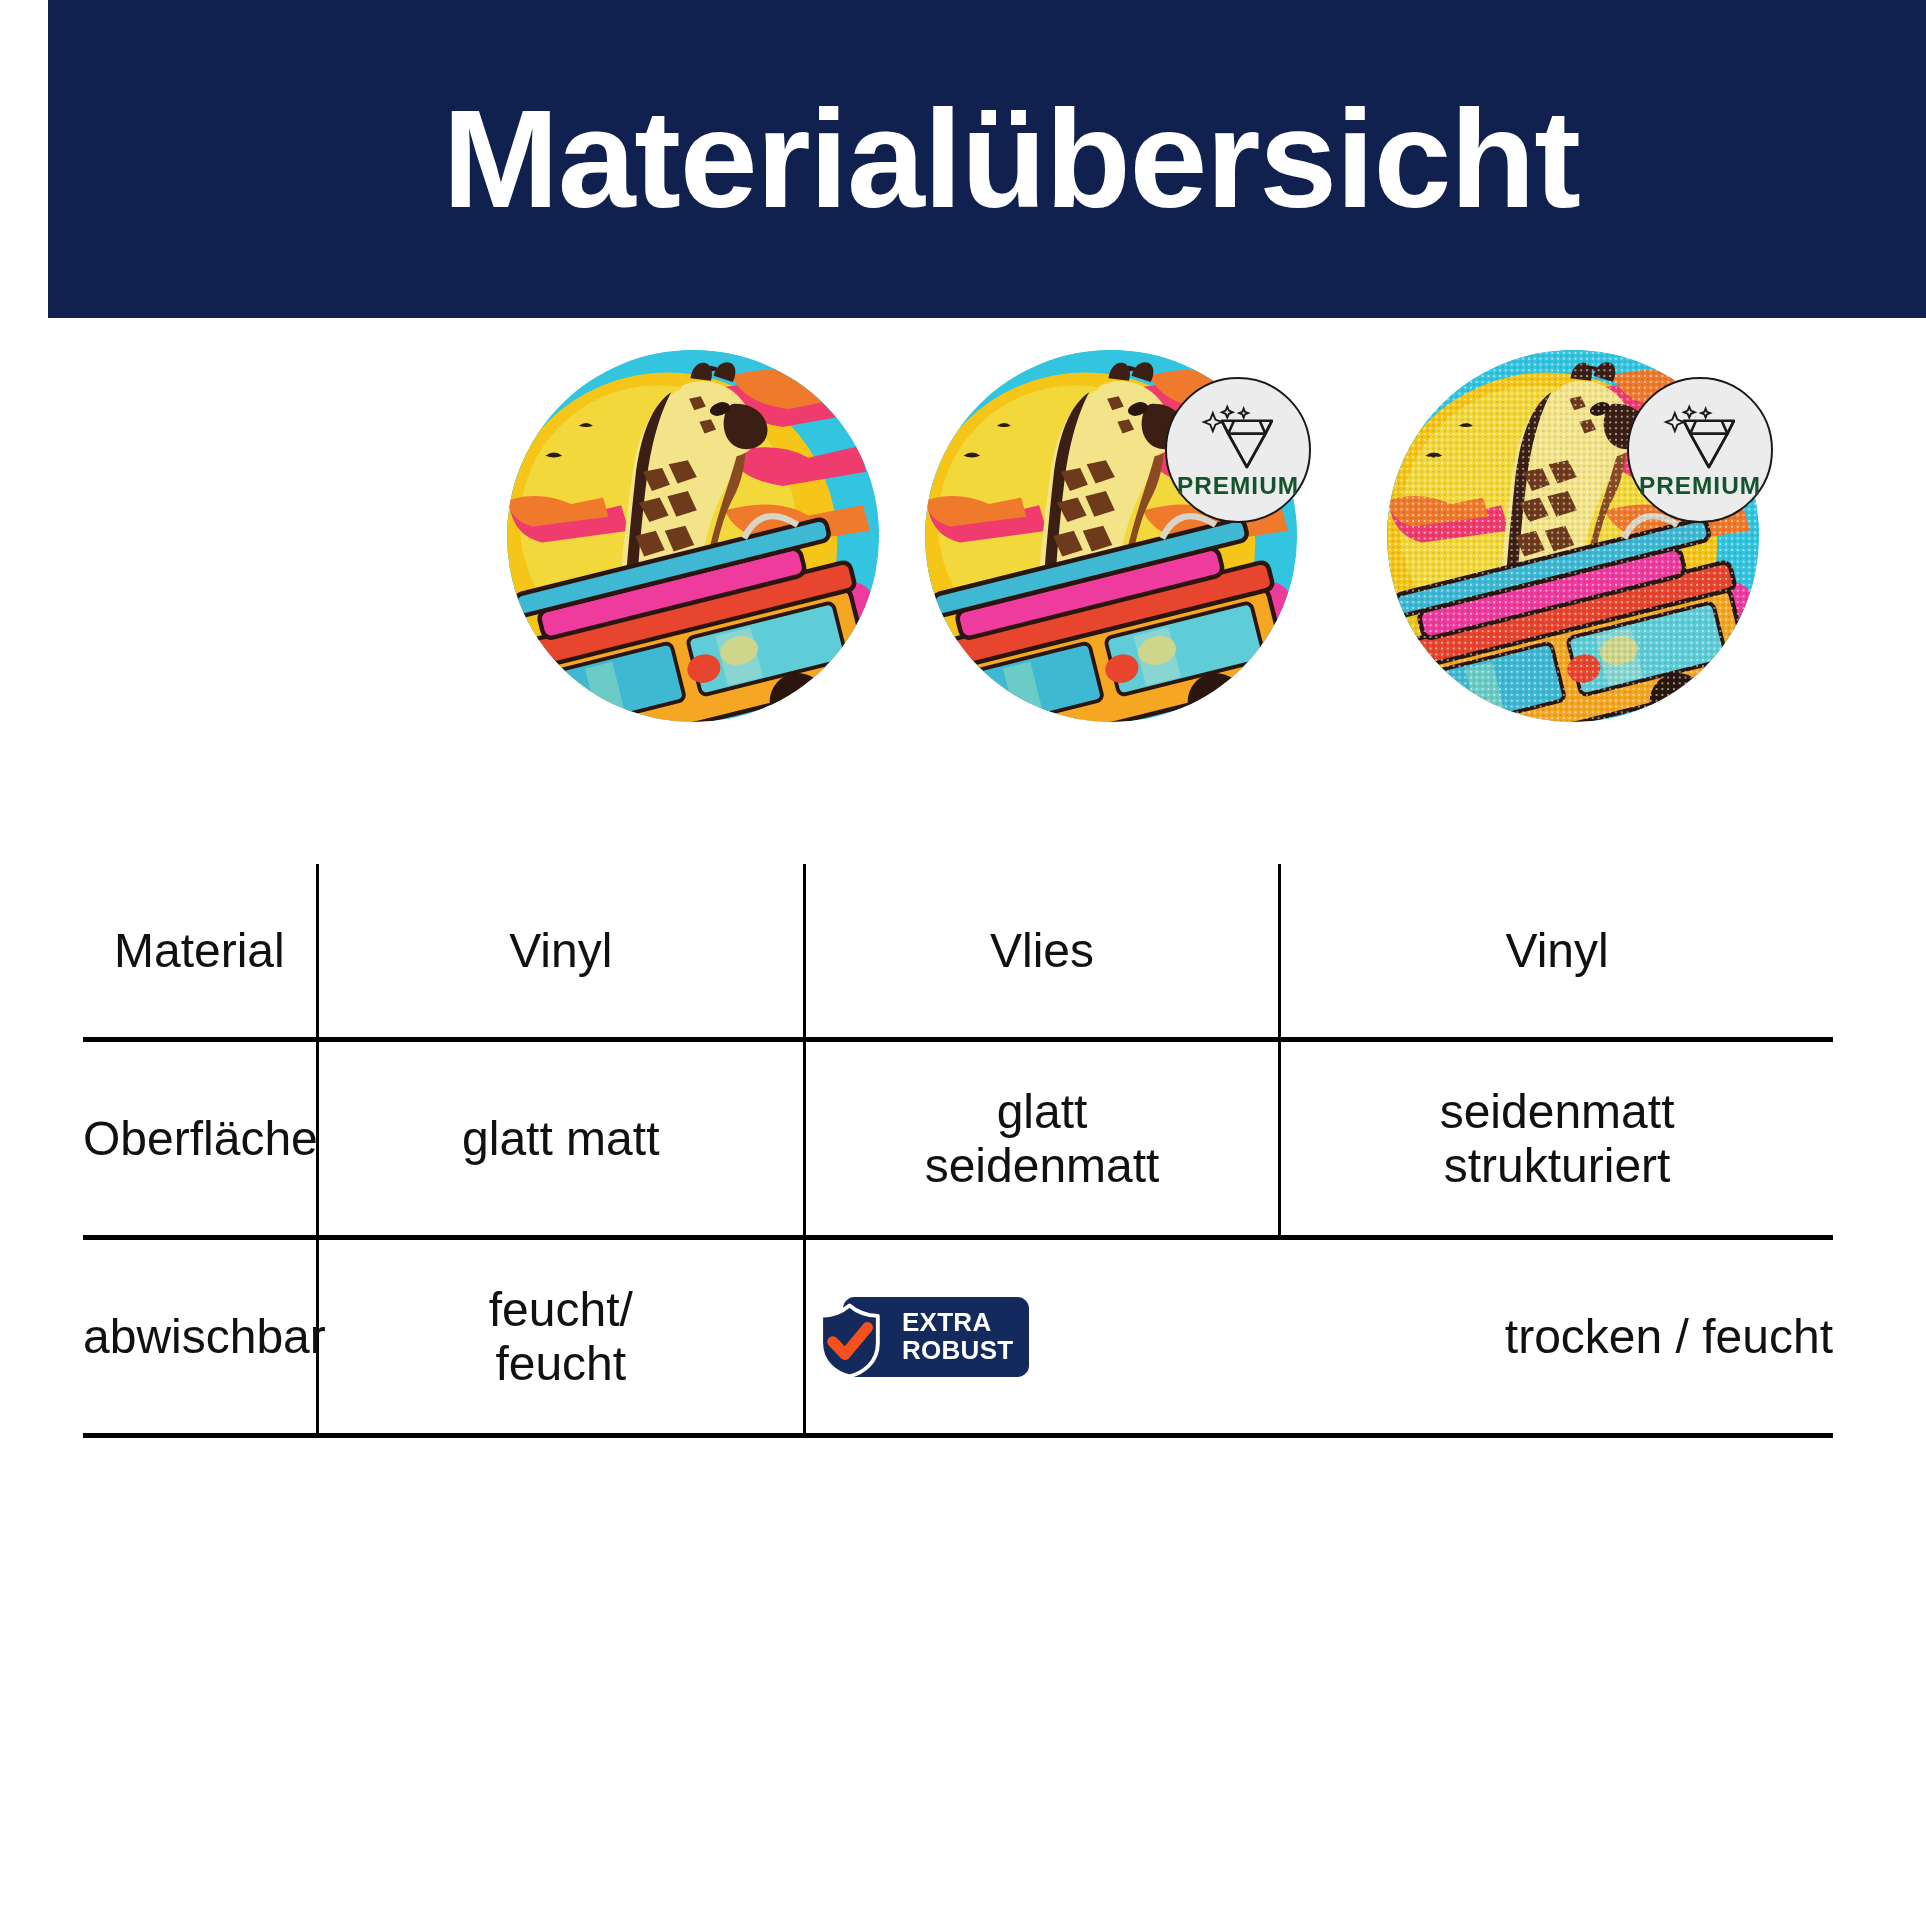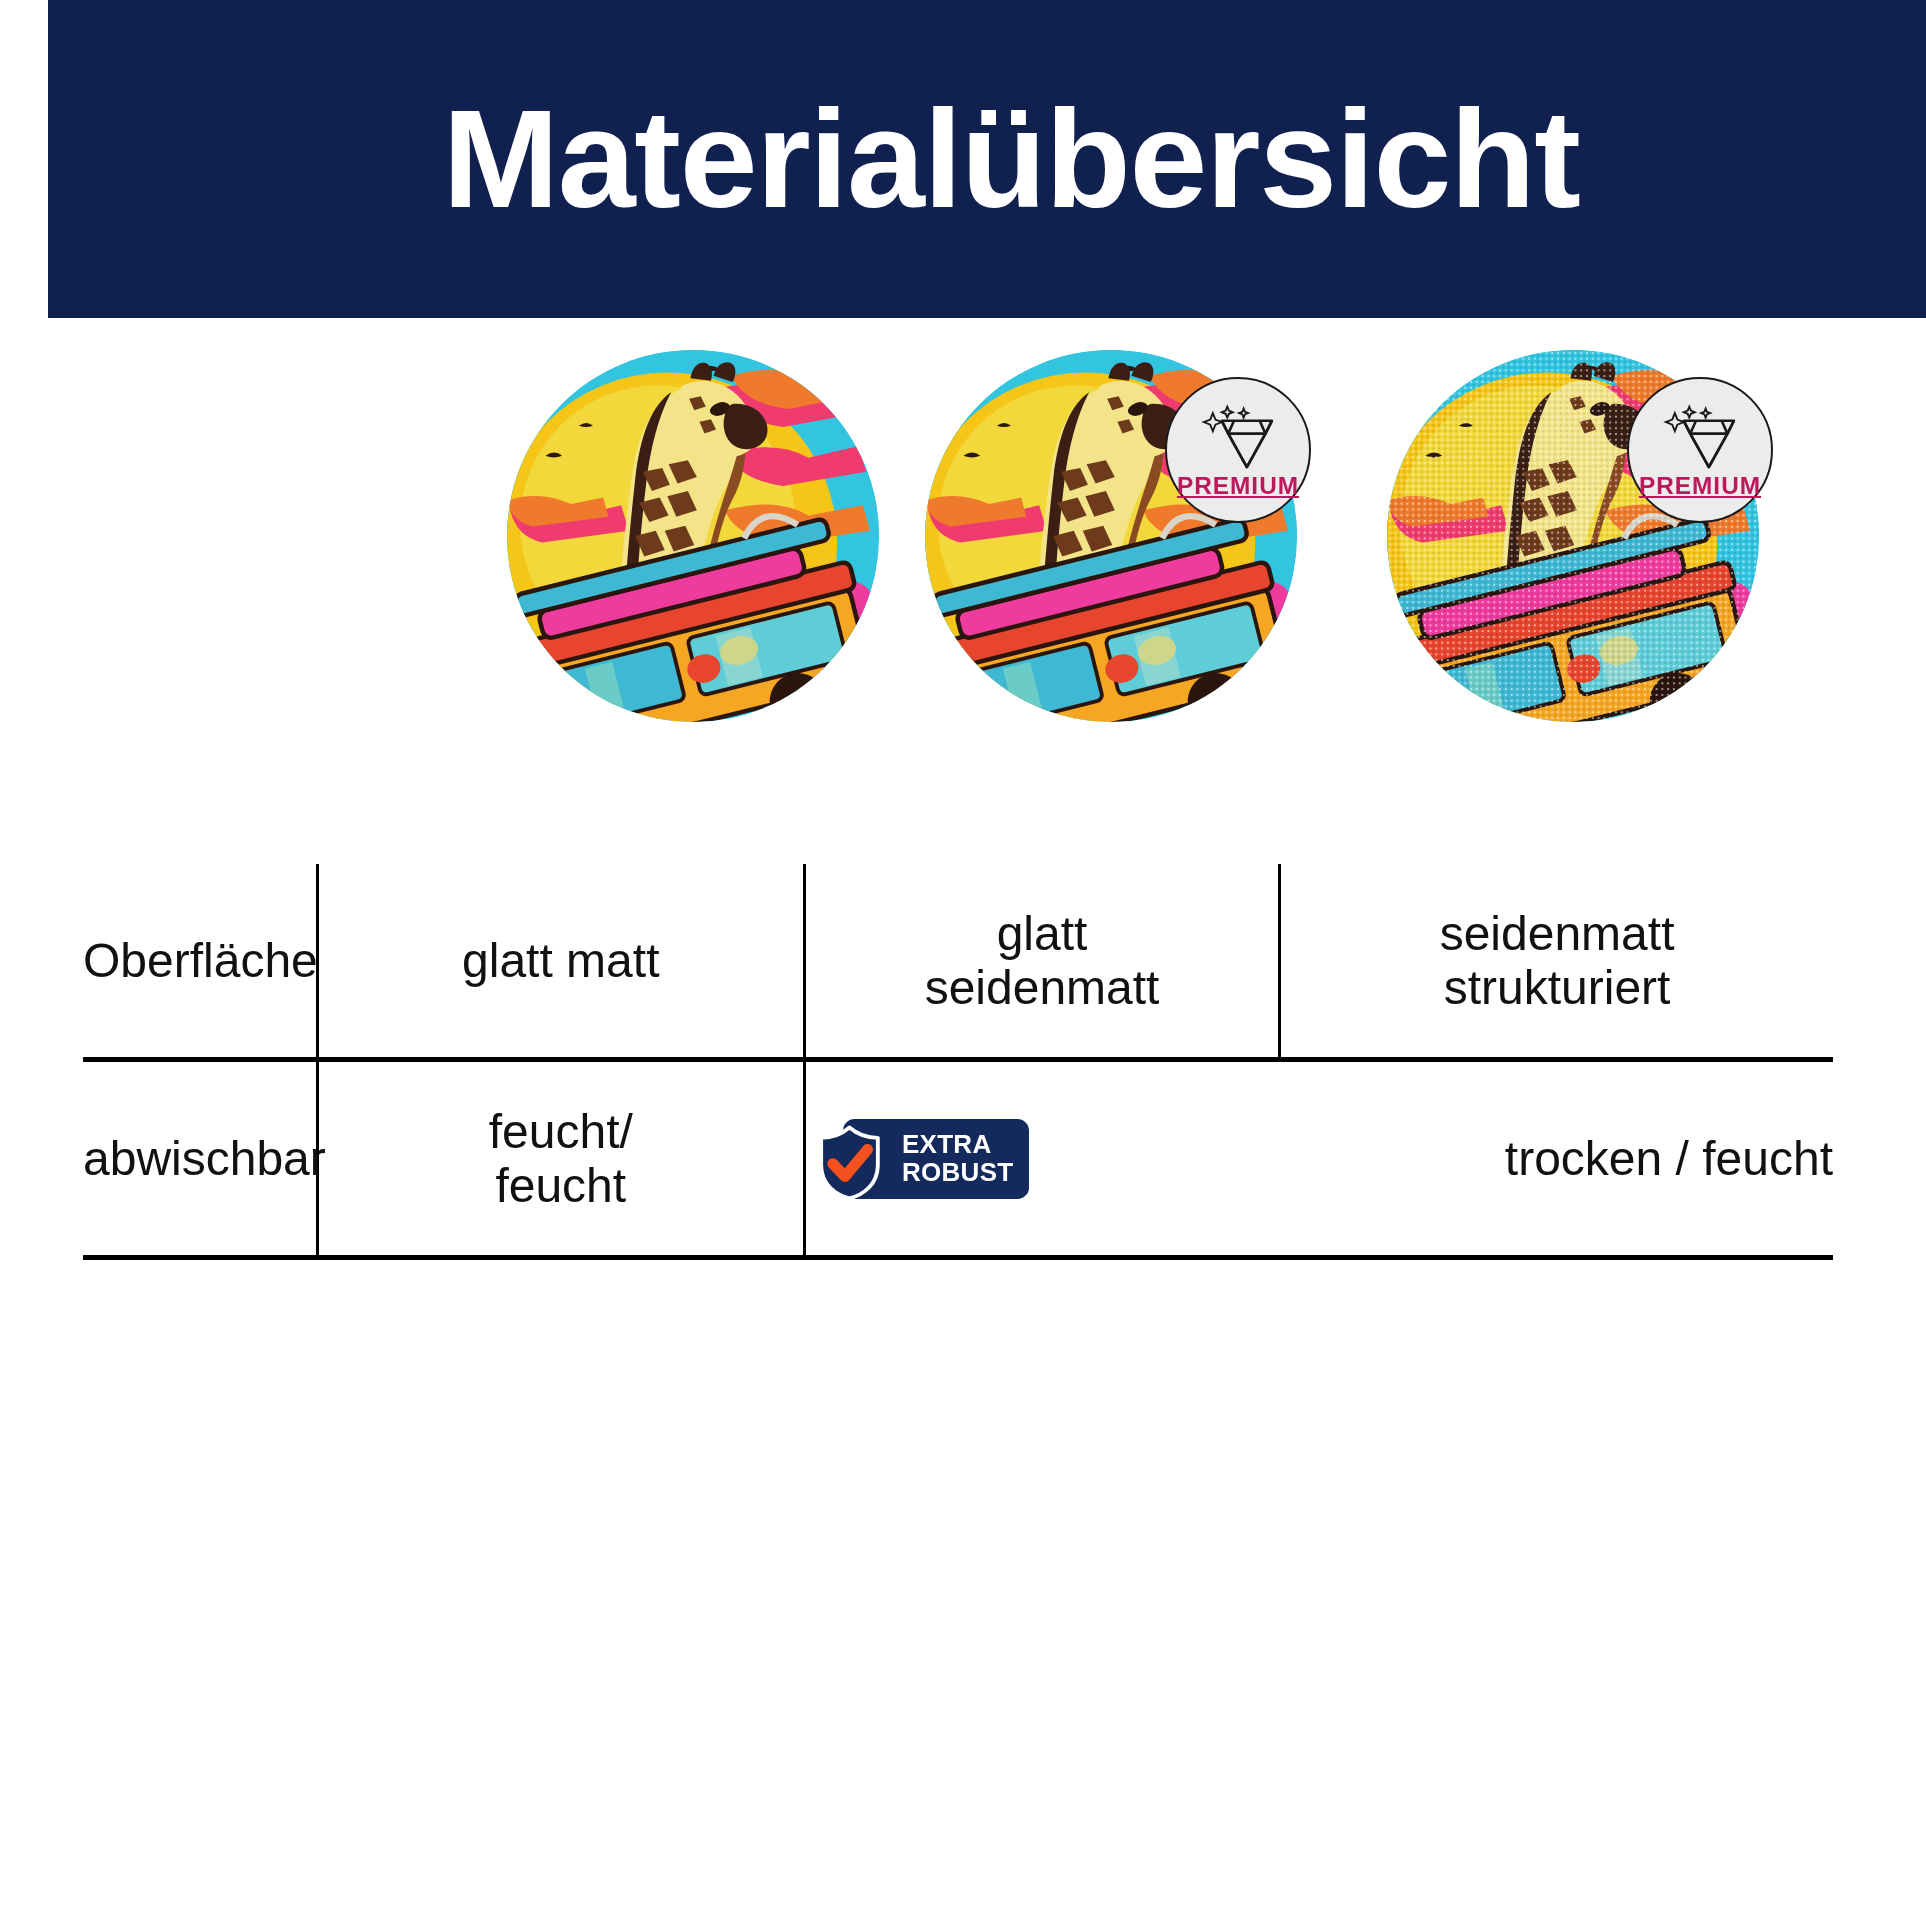--- a/index.html
+++ b/index.html
@@ -104,23 +104,22 @@
     width: 77px;
     height: 67px;
     margin-top: 3.9px;
     margin-bottom: 1.3px;
   }
   .premium-badge svg { display: block; width: 100%; height: 100%; }
   .premium-label {
     font-size: 24.4px;
     font-weight: bold;
     letter-spacing: 1px;
-    color: #be185d;
+    color: #14532d;
     font-family: "Liberation Sans", sans-serif;
-    text-decoration: underline;
   }
 
   
   .spec-table {
     position: absolute;
     left: 83px;
     top: 864px;
     width: 1750px;
     border-collapse: collapse;
     table-layout: fixed;
@@ -487,20 +486,26 @@
 <table class="spec-table">
   <colgroup>
     <col class="col-label">
       <col class="col-a">
       <col class="col-b">
       <col class="col-c">
   </colgroup>
   <tbody>
 
 
+    <tr class="body-row hrule">
+      <td>Material</td>
+      <td class="vsep-a">Vinyl</td>
+      <td class="vsep-b">Vlies</td>
+      <td class="vsep-c">Vinyl</td>
+    </tr>
 
 
     <tr class="tall-row hrule">
       <td>Oberfläche</td>
       <td class="vsep-a">glatt matt</td>
       <td class="vsep-b">
         <div>glatt</div>
         <div>seidenmatt</div>
       </td>
       <td class="vsep-c">

